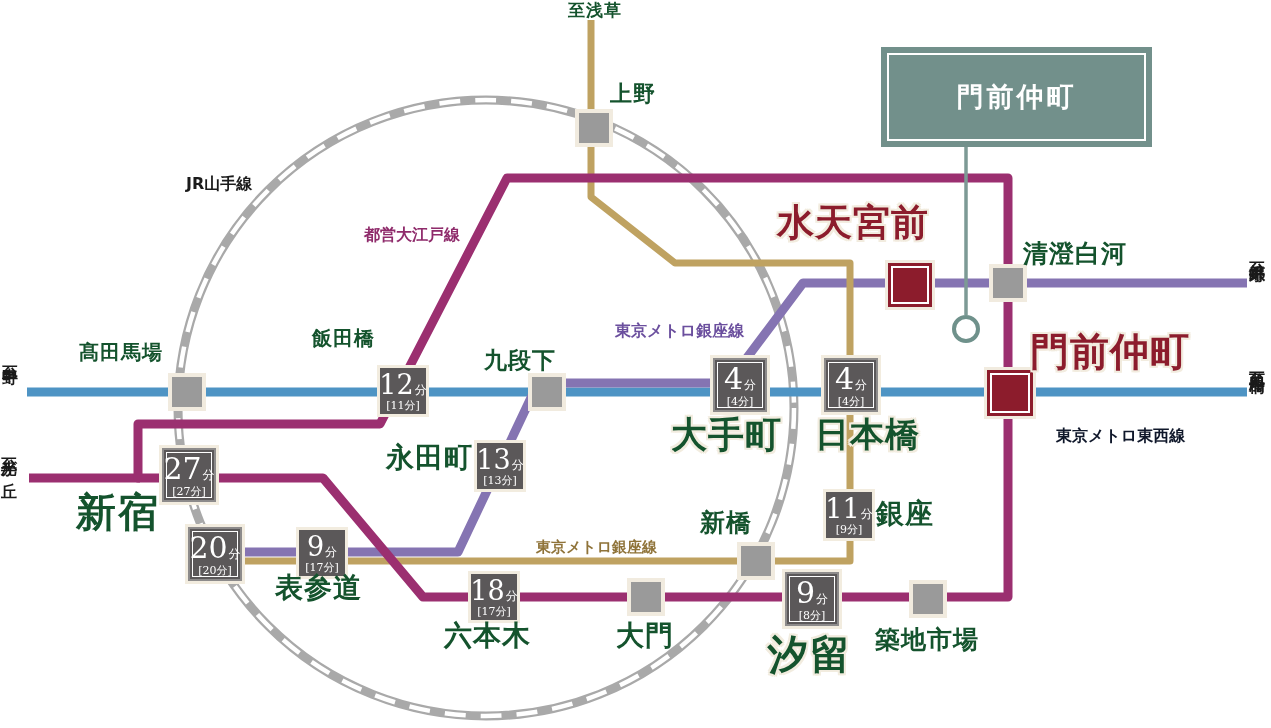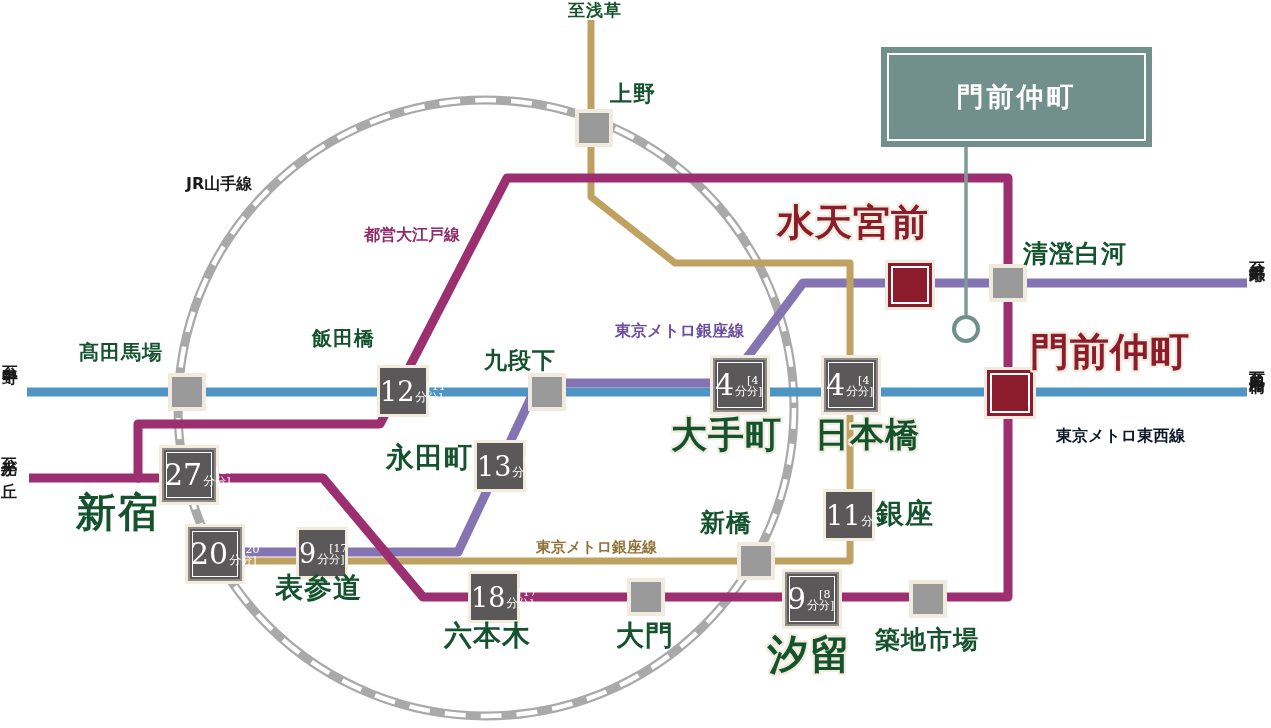--- a/index.html
+++ b/index.html
@@ -23,21 +23,21 @@
         color:#1a1a1a;z-index:6;letter-spacing:2px;line-height:1;}
 
   
   .stn{position:absolute;width:30px;height:30px;background:#9a9a9a;
        border:4px solid #f1ebdf;z-index:4;}
   .stn-red{position:absolute;background:#8c1c2c;border:3px solid #f1ebdf;z-index:5;}
   .stn-red::after{content:"";position:absolute;inset:3px;border:2px solid #ffffff;}
 
   
   .badge{position:absolute;background:#5b5859;color:#ffffff;z-index:5;
-         display:flex;flex-direction:row;align-items:center;
+         display:flex;flex-direction:column;align-items:center;justify-content:center;
          box-shadow:0 0 0 3px #f2ecdf;}
   .badge.plain{width:46px;height:46px;}
   .badge.framed{width:50px;height:50px;border:2px solid #8d8b8b;}
   .badge.framed::before{content:"";position:absolute;inset:2px;border:1px solid #ffffff;}
   .badge-min{display:flex;align-items:baseline;line-height:1;}
   .badge .num{font-size:27px;letter-spacing:0;}
   .badge.framed .num{font-size:30px;}
   .badge .unit{font-size:12px;margin-left:1px;}
   .badge-bracket{font-size:11px;line-height:1;margin-top:2px;letter-spacing:0;}
 

